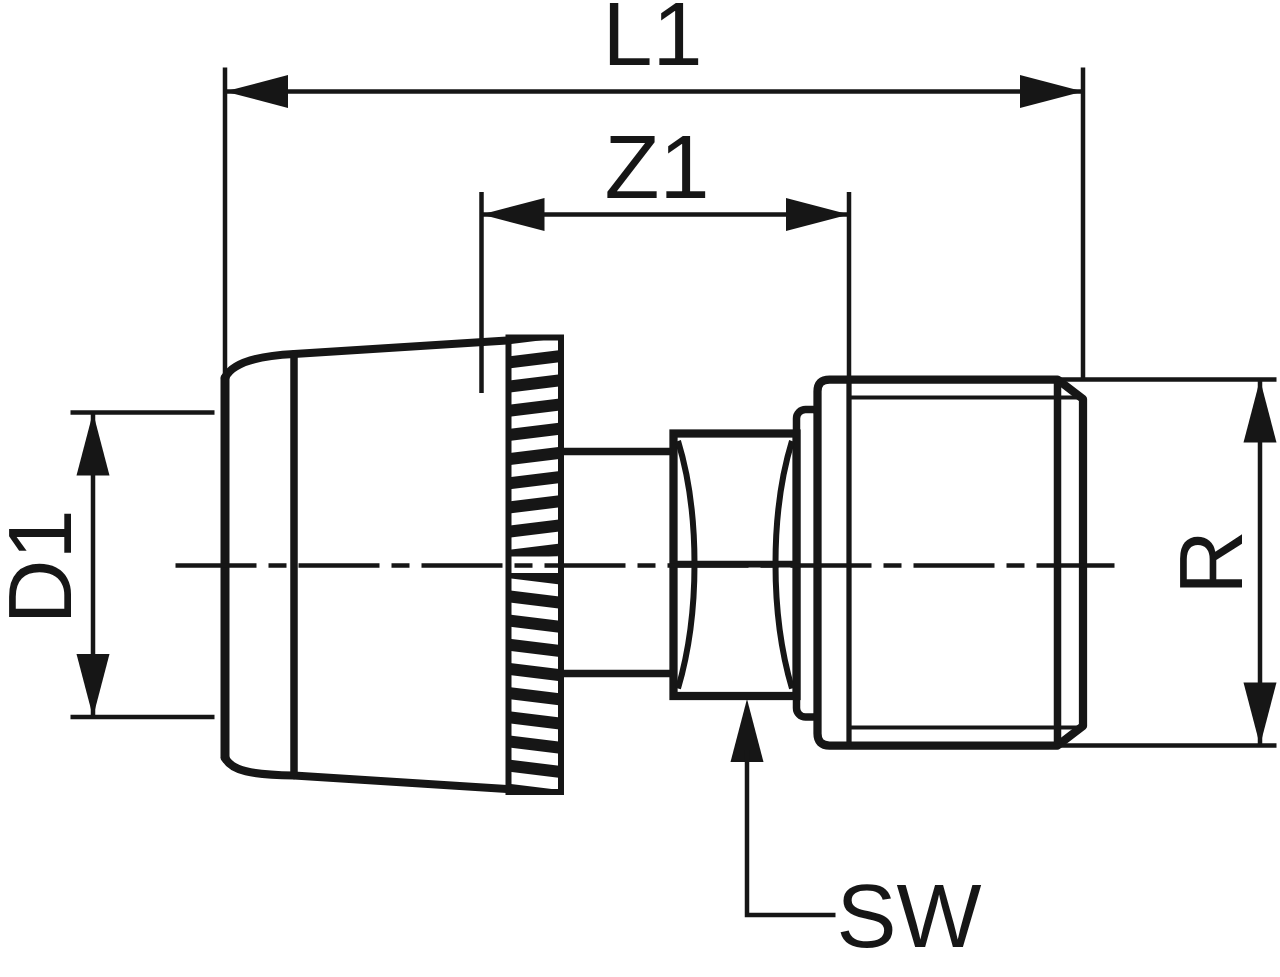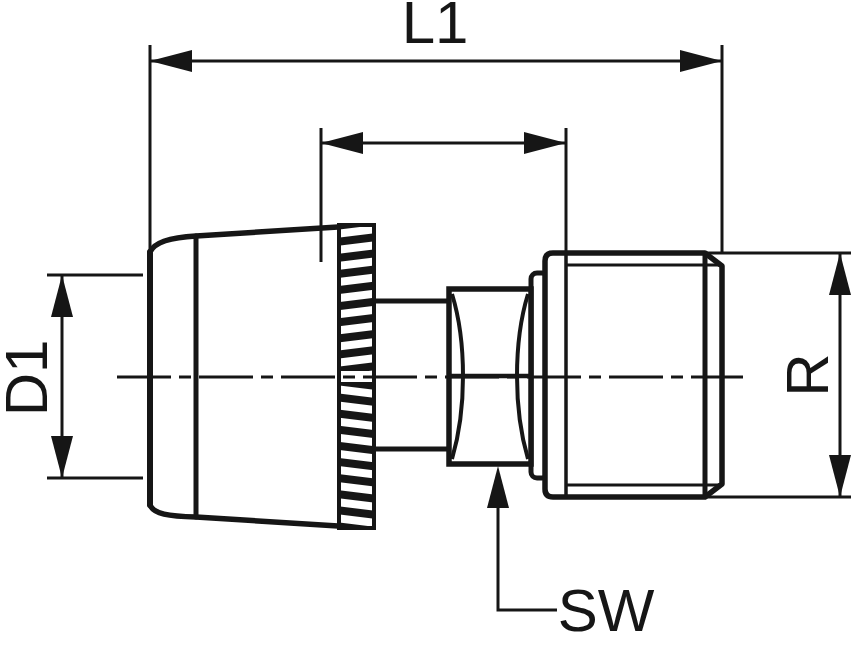--- a/index.html
+++ b/index.html
@@ -113,16 +113,17 @@
       <polygon points="840,497 829,455 851,455" stroke="none"></polygon>
     </g>
 
     <g stroke="#161616" fill="#161616">
       <polygon points="498,466 487,508 509,508" stroke="none"></polygon>
       <path d="M498,500 L498,610 L557,610" fill="none" stroke-width="3"></path>
     </g>
   </svg>
 
   <div class="dim-label ctr" style="left:435px;top:-7px;">L1</div>
+  <div class="dim-label ctr" style="left:438px;top:82px;">Z1</div>
   <div class="dim-label rot" style="left:27px;top:378px;">D1</div>
   <div class="dim-label rot" style="left:808px;top:375px;">R</div>
   <div class="dim-label ctr" style="left:606px;top:581px;">SW</div>
 </div>
 
 </body></html>

